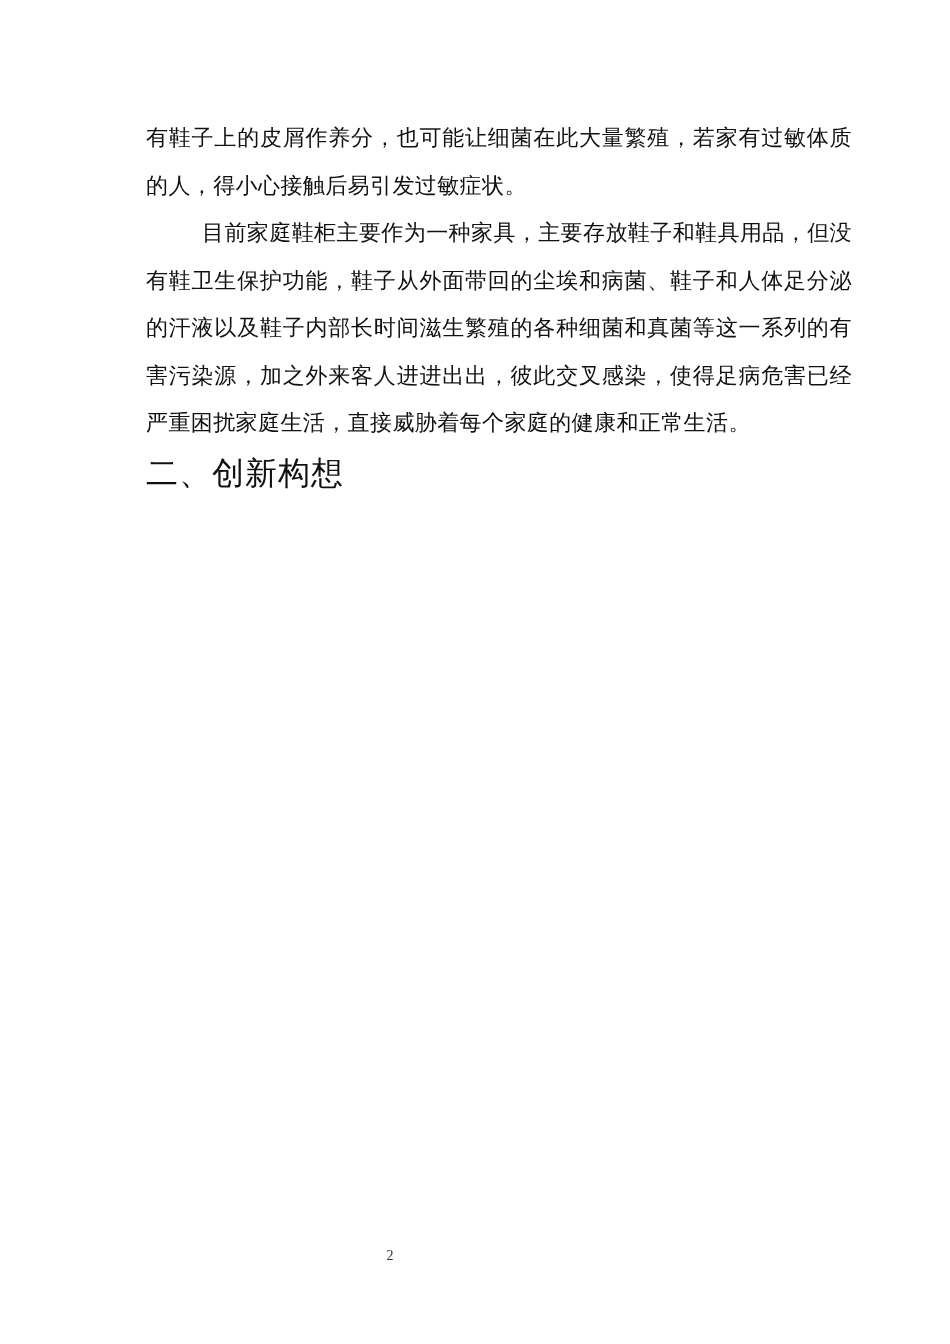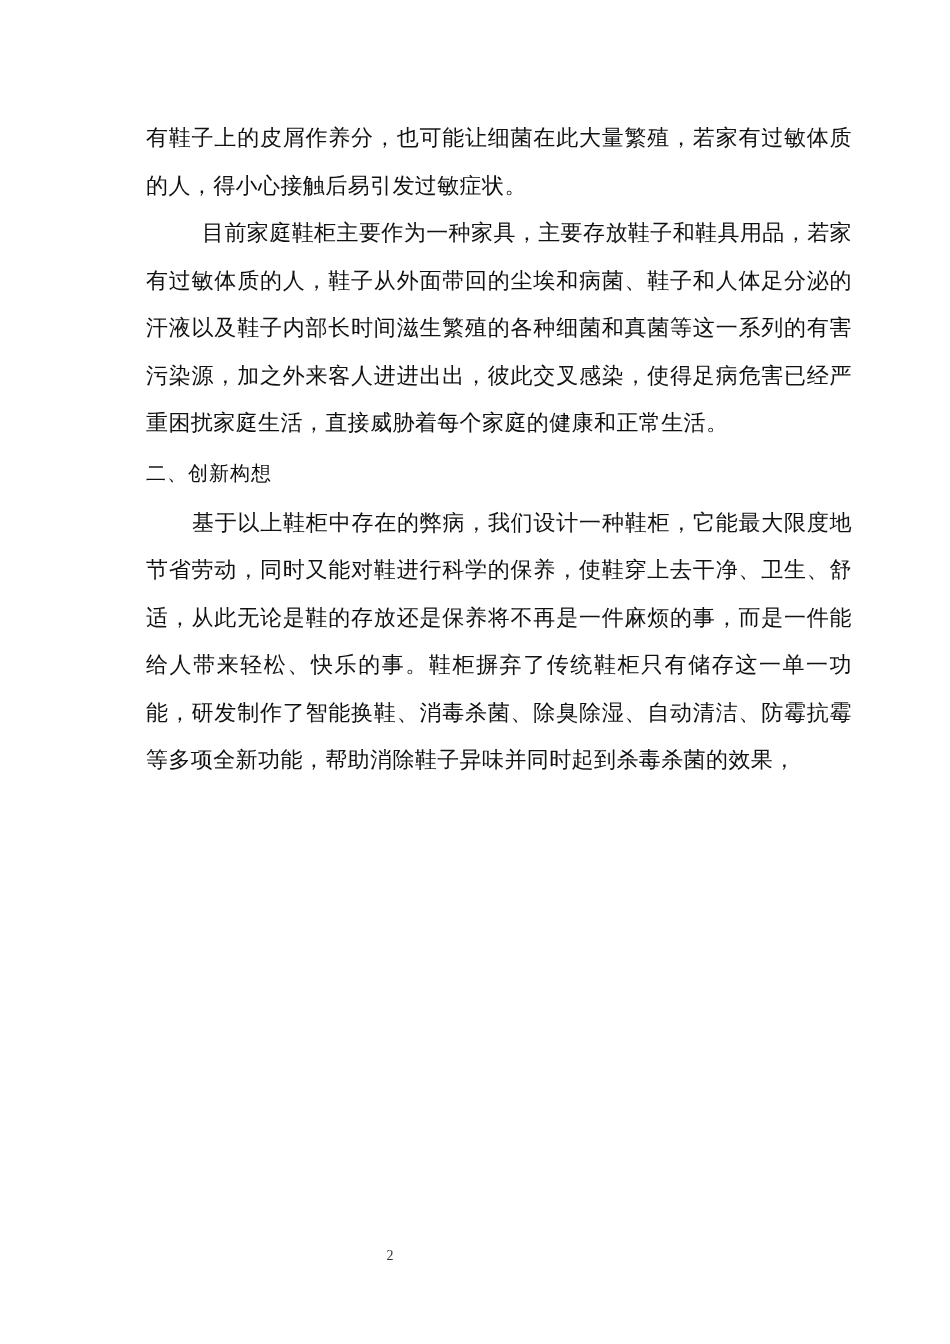--- a/index.html
+++ b/index.html
@@ -36,21 +36,21 @@
       letter-spacing: 0.4px;
     }
     .para.indent {
       text-indent: 46px;
     }
     .para.indent-wide {
       text-indent: 56px;
     }
     .heading {
       margin: 0;
-      font-size: 20px;
+      font-size: 32px;
       line-height: 52px;
       font-weight: normal;
       letter-spacing: 1px;
     }
     .page-number {
       position: absolute;
       left: 0;
       width: 100%;
       top: 1248px;
       text-align: center;
@@ -58,18 +58,17 @@
       font-size: 14px;
       color: #333333;
     }
   </style>
 </head>
 <body>
 
 <div class="page">
   <div class="body-text">
     <p class="para">有鞋子上的皮屑作养分，也可能让细菌在此大量繁殖，若家有过敏体质的人，得小心接触后易引发过敏症状。</p>
-    <p class="para indent-wide">目前家庭鞋柜主要作为一种家具，主要存放鞋子和鞋具用品，若家有过敏体质的人，鞋子从外面带回的尘埃和病菌、鞋子和人体足分泌的汗液以及鞋子内部长时间滋生繁殖的各种细菌和真菌等这一系列的有害污染源，加之外来客人进进出出，彼此交叉感染，使得足病危害已经严重困扰家庭生活，直接威胁着每个家庭的健康和正常生活。</p>
+    <p class="para indent-wide">目前家庭鞋柜主要作为一种家具，主要存放鞋子和鞋具用品，但没有鞋卫生保护功能，鞋子从外面带回的尘埃和病菌、鞋子和人体足分泌的汗液以及鞋子内部长时间滋生繁殖的各种细菌和真菌等这一系列的有害污染源，加之外来客人进进出出，彼此交叉感染，使得足病危害已经严重困扰家庭生活，直接威胁着每个家庭的健康和正常生活。</p>
     <h2 class="heading">二、创新构想</h2>
-    <p class="para indent">基于以上鞋柜中存在的弊病，我们设计一种鞋柜，它能最大限度地节省劳动，同时又能对鞋进行科学的保养，使鞋穿上去干净、卫生、舒适，从此无论是鞋的存放还是保养将不再是一件麻烦的事，而是一件能给人带来轻松、快乐的事。鞋柜摒弃了传统鞋柜只有储存这一单一功能，研发制作了智能换鞋、消毒杀菌、除臭除湿、自动清洁、防霉抗霉等多项全新功能，帮助消除鞋子异味并同时起到杀毒杀菌的效果，</p>
   </div>
   <div class="page-number">2</div>
 </div>
 
 </body></html>

